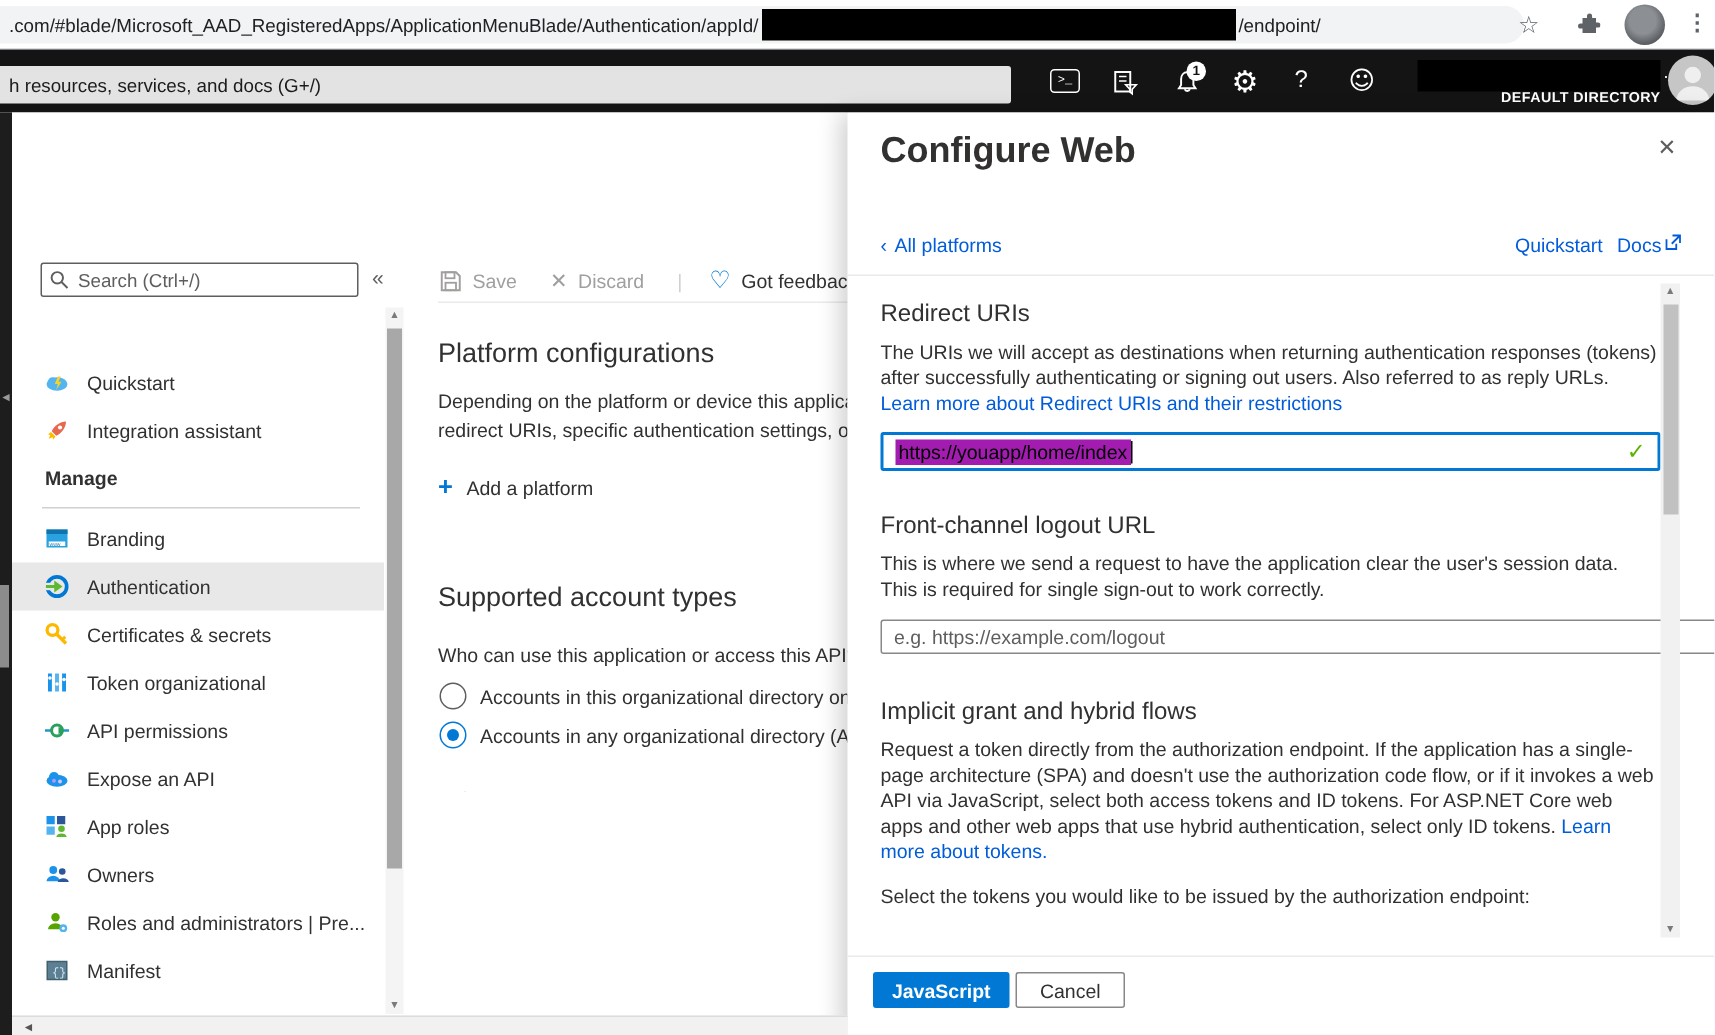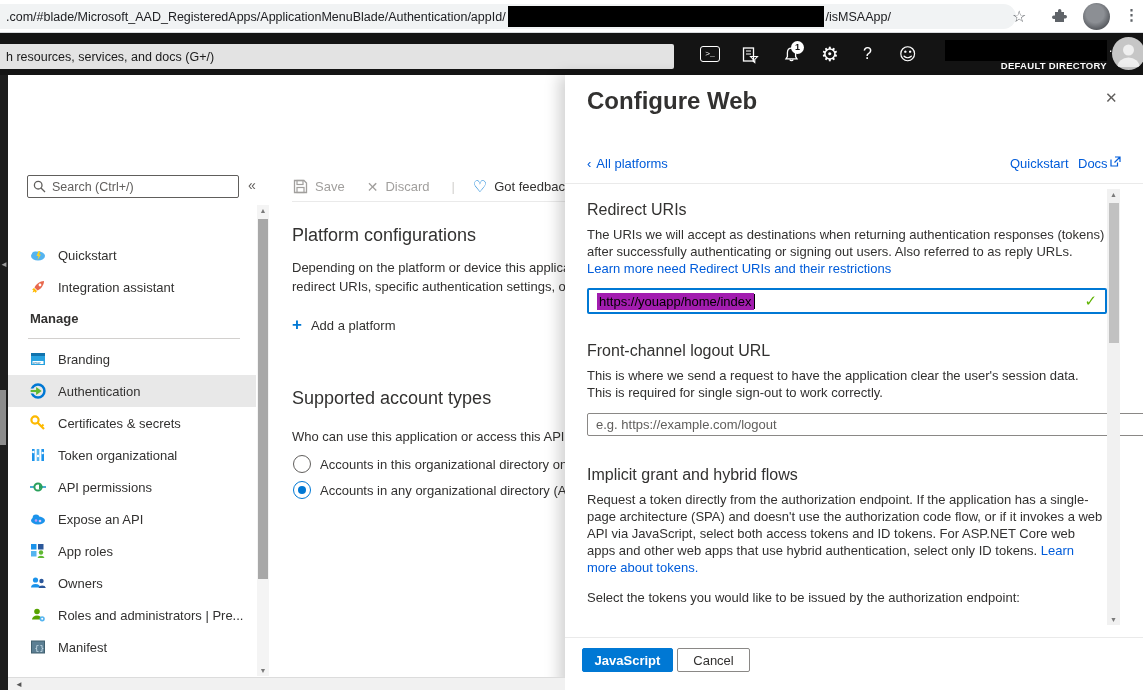--- a/index.html
+++ b/index.html
@@ -101,21 +101,21 @@
 </style>
 </head>
 <body>
 
 <div id="screen">
 
   <div class="browser-bar">
     <div class="url-field">
       <span>.com/#blade/Microsoft_AAD_RegisteredApps/ApplicationMenuBlade/Authentication/appId/</span>
       <span class="url-redact"></span>
-      <span>/isMSAApp/</span>
+      <span>/endpoint/</span>
     </div>
     <span class="chrome-ic" style="left:1012px; top:7px; font-size:16px;">☆</span>
     <svg class="chrome-ic" style="left:1051px; top:8px;" width="16" height="16" viewBox="0 0 16 16">
       <path fill="#5f6368" d="M4 4h3V2.7A1.7 1.7 0 0 1 8.7 1a1.7 1.7 0 0 1 1.7 1.7V4H13v3h1.3A1.7 1.7 0 0 1 16 8.7a1.7 1.7 0 0 1-1.7 1.7H13V14H4v-3H2.7A1.7 1.7 0 0 1 1 9.3a1.7 1.7 0 0 1 1.7-1.7H4z"></path>
     </svg>
     <div class="chrome-avatar"></div>
     <span class="chrome-ic" style="left:1124px; top:6px; font-size:15px; font-weight:bold;">⋮</span>
   </div>
 
   <div class="azure-bar">
@@ -367,21 +367,21 @@
 
     <a class="panel-back"><span class="chv">‹</span><span>All platforms</span></a>
     <a class="panel-toplink" style="left:445px;">Quickstart</a>
     <a class="panel-toplink" style="left:513px;"><span>Docs</span><svg width="11" height="11" viewBox="0 0 11 11" style="margin-left:2px; vertical-align:1px;">
           <path d="M1 3.5 V10 H7.5 V6.5 M5 1 H10 V6 M10 1 L4.5 6.5" fill="none" stroke="#015cda" stroke-width="1.2"></path>
         </svg></a>
 
     <div class="panel-div" style="top:108px"></div>
 
     <div class="h2" style="top:126px">Redirect URIs</div>
-    <p class="para" style="top:151px"><span>The URIs we will accept as destinations when returning authentication responses (tokens) after successfully authenticating or signing out users. Also referred to as reply URLs. </span><a class="link">Learn more need Redirect URIs and their restrictions</a></p>
+    <p class="para" style="top:151px"><span>The URIs we will accept as destinations when returning authentication responses (tokens) after successfully authenticating or signing out users. Also referred to as reply URLs. </span><a class="link">Learn more about Redirect URIs and their restrictions</a></p>
 
     <div class="uri-input">
       <span class="hl">https://youapp/home/index</span>
         <span class="caret"></span>
       <span class="check">✓</span>
     </div>
 
     <div class="h2" style="top:267px">Front-channel logout URL</div>
     <p class="para" style="top:292px">This is where we send a request to have the application clear the user's session data. This is required for single sign-out to work correctly.</p>
     <input class="text-input" type="text" placeholder="e.g. https://example.com/logout" style="">

